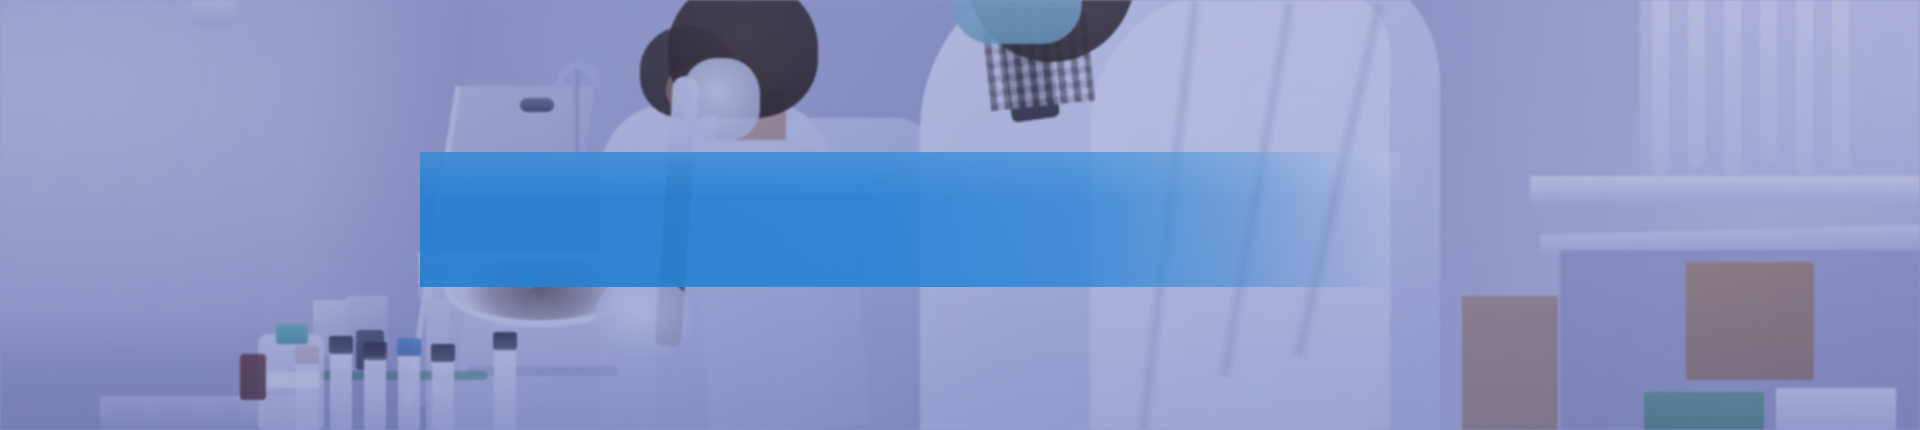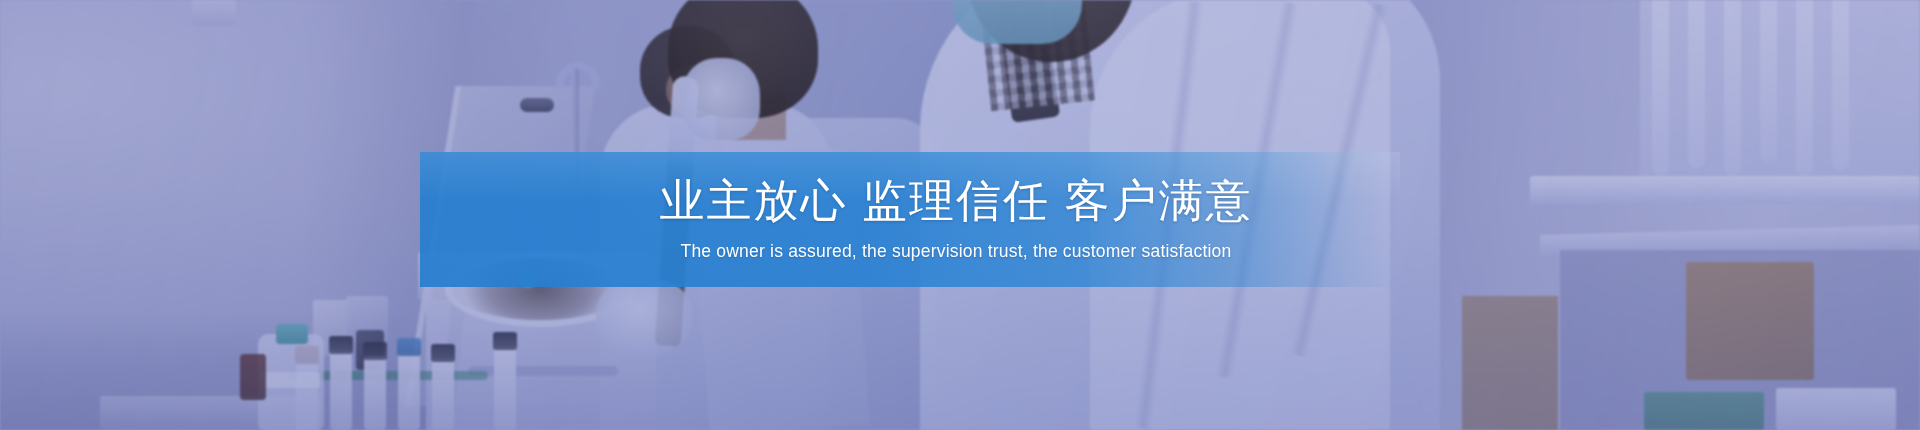--- a/index.html
+++ b/index.html
@@ -490,18 +490,14 @@
     <div class="bin-white"></div>
 
     <div class="tint"></div>
     <div class="tint2"></div>
   </div>
 
   <div class="band">
     <div class="band-inner-sheen"></div>
   </div>
 
-  <div class="text-wrap">
-    <div class="headline">业主放心 监理信任  客户满意</div>
-    <div class="subline">The owner is assured, the supervision trust, the customer satisfaction</div>
-  </div>
 
 </div>
 
 </body></html>

